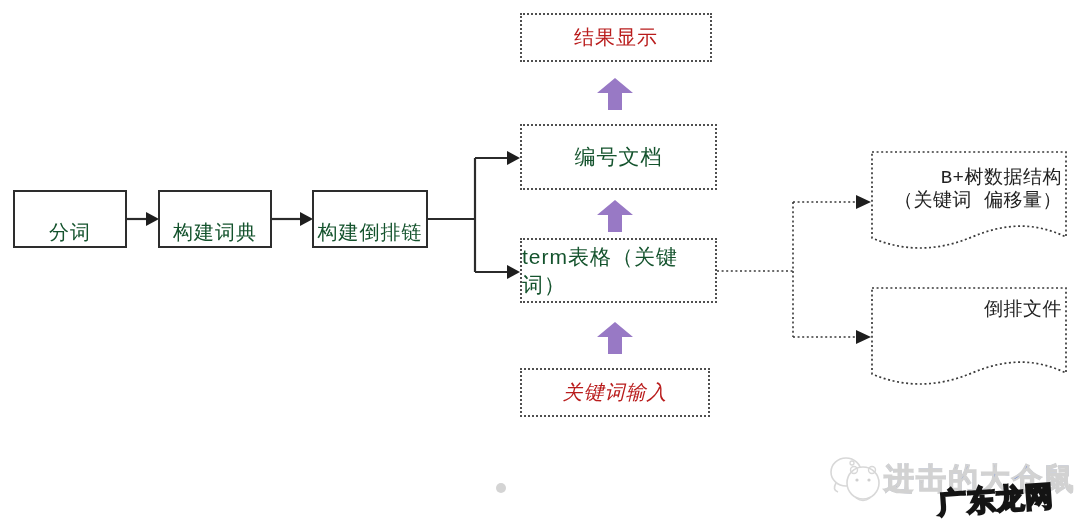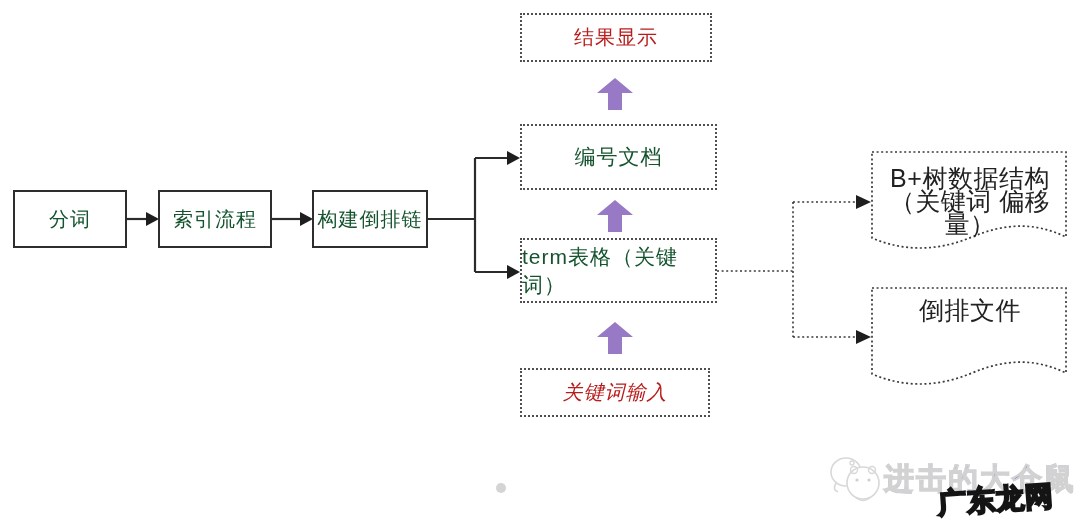--- a/index.html
+++ b/index.html
@@ -19,43 +19,44 @@
     position: absolute;
     display: flex;
     align-items: center;
     justify-content: center;
     background: #ffffff;
     color: #14532d;
     font-size: 20px;
     letter-spacing: 1px;
     z-index: 2;
   }
-  .solid-box { border: 2.5px solid #2d2d2d; }
+  .solid-box { border: 2.5px solid #2d2d2d; align-items: flex-end; }
   .dotted-box { border: 2px dotted #4f4f4f; font-size: 21px; }
   .purple-text { color: #b91c1c; align-items: center; }
 
   #node-segment        { left: 13px;  top: 190px; width: 114px; height: 58px; }
   #node-build-dict     { left: 158px; top: 190px; width: 114px; height: 58px; }
   #node-build-inverted { left: 312px; top: 190px; width: 116px; height: 58px; }
 
   #node-result-display { left: 520px; top: 13px;  width: 192px; height: 49px; font-size: 20px;}
   #node-numbered-doc   { left: 520px; top: 124px; width: 197px; height: 66px; }
   #node-term-table     { left: 520px; top: 238px; width: 197px; height: 65px; }
   #node-keyword-input  { left: 520px; top: 368px; width: 190px; height: 49px; font-size: 20px; font-style: italic;}
 
   
   .doc-label {
     position: absolute;
     width: 184px;
-    text-align: center;
-    font-size: 25px;
+    text-align: right;
+    font-size: 19px;
     line-height: 23px;
     color: #222222;
     z-index: 2;
     letter-spacing: 0.5px;
+    font-family: Liberation Mono, monospace;
   }
   #doc-bplus-label    { left: 878px; top: 167px; }
   #doc-inverted-label { left: 878px; top: 299px; }
 
   
   .caption {
     position: absolute;
     left: 496px; top: 483px;
     display: flex;
     align-items: center;
@@ -132,21 +133,21 @@
     <path fill="#9879c5" d="M615 322 L597 337 L608 337 L608 354 L622 354 L622 337 L633 337 Z"></path>
 
     <path fill="#ffffff" stroke="#3a3a3a" stroke-width="1.7" stroke-dasharray="2 2.6" d="M872 152 L1066 152 L1066 237 C 1035 222, 1005 223, 972 237 C 938 251, 905 252, 872 238 Z"></path>
     <path fill="#ffffff" stroke="#3a3a3a" stroke-width="1.7" stroke-dasharray="2 2.6" d="M872 288 L1066 288 L1066 373 C 1035 358, 1005 359, 972 373 C 938 387, 905 388, 872 374 Z"></path>
   </svg>
 
   <div class="box solid-box" id="node-segment">
     <span>分词</span>
   </div>
   <div class="box solid-box" id="node-build-dict">
-    <span>索引流程</span>
+    <span>构建词典</span>
   </div>
   <div class="box solid-box" id="node-build-inverted">
     <span>构建倒排链</span>
   </div>
 
   <div class="box dotted-box purple-text" id="node-result-display">
     <span>结果显示</span>
   </div>
   <div class="box dotted-box" id="node-numbered-doc">
     <span>编号文档</span>

